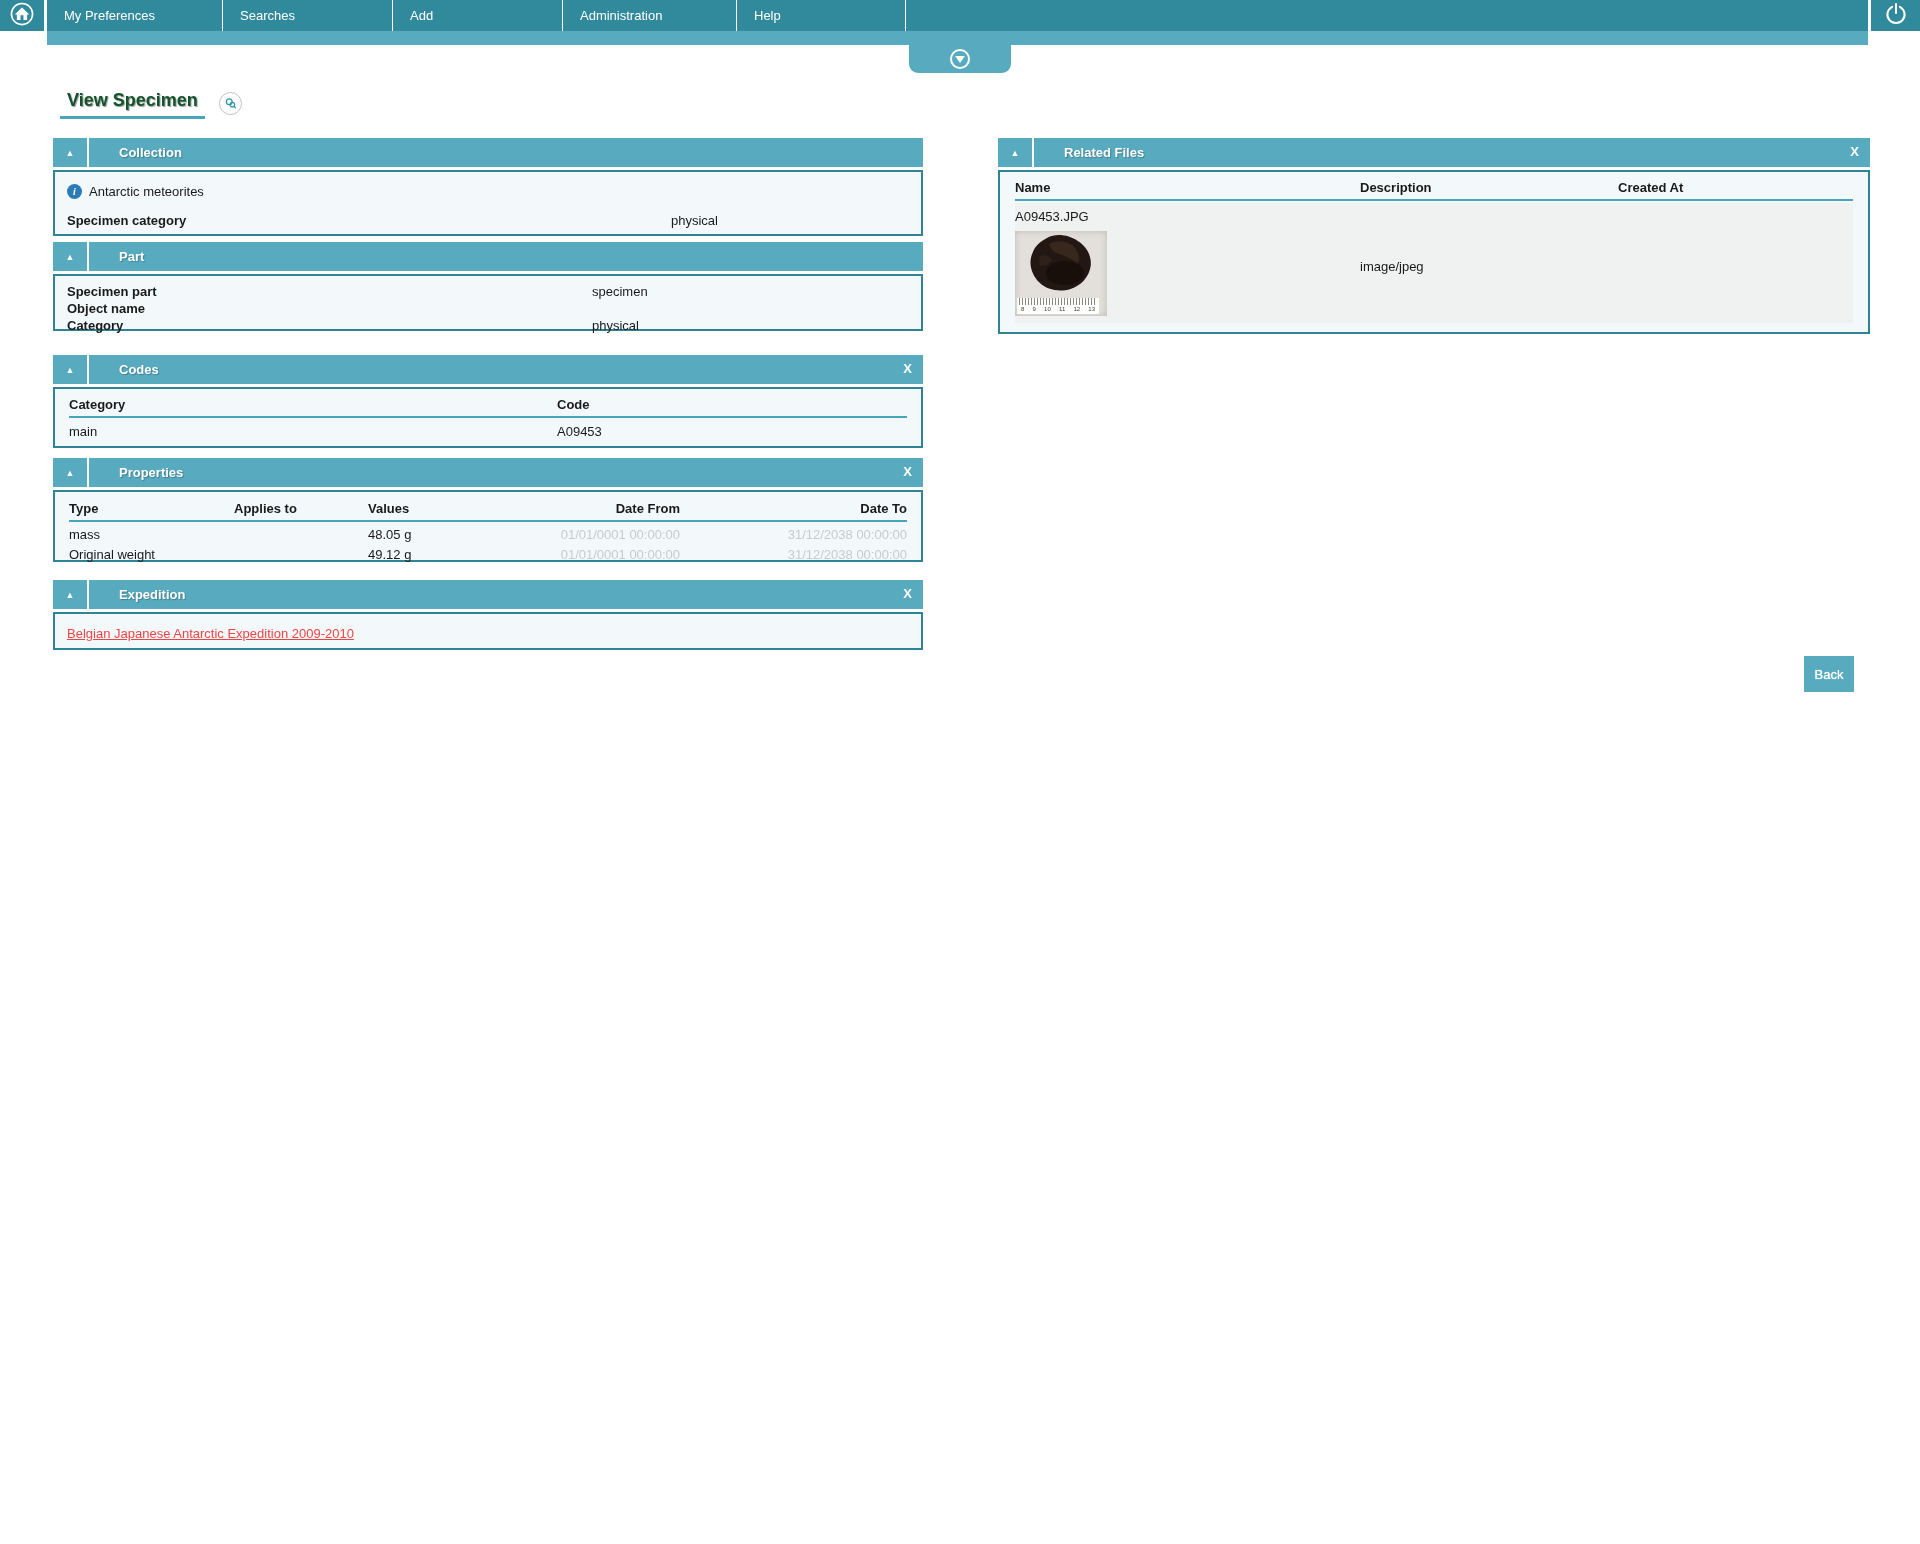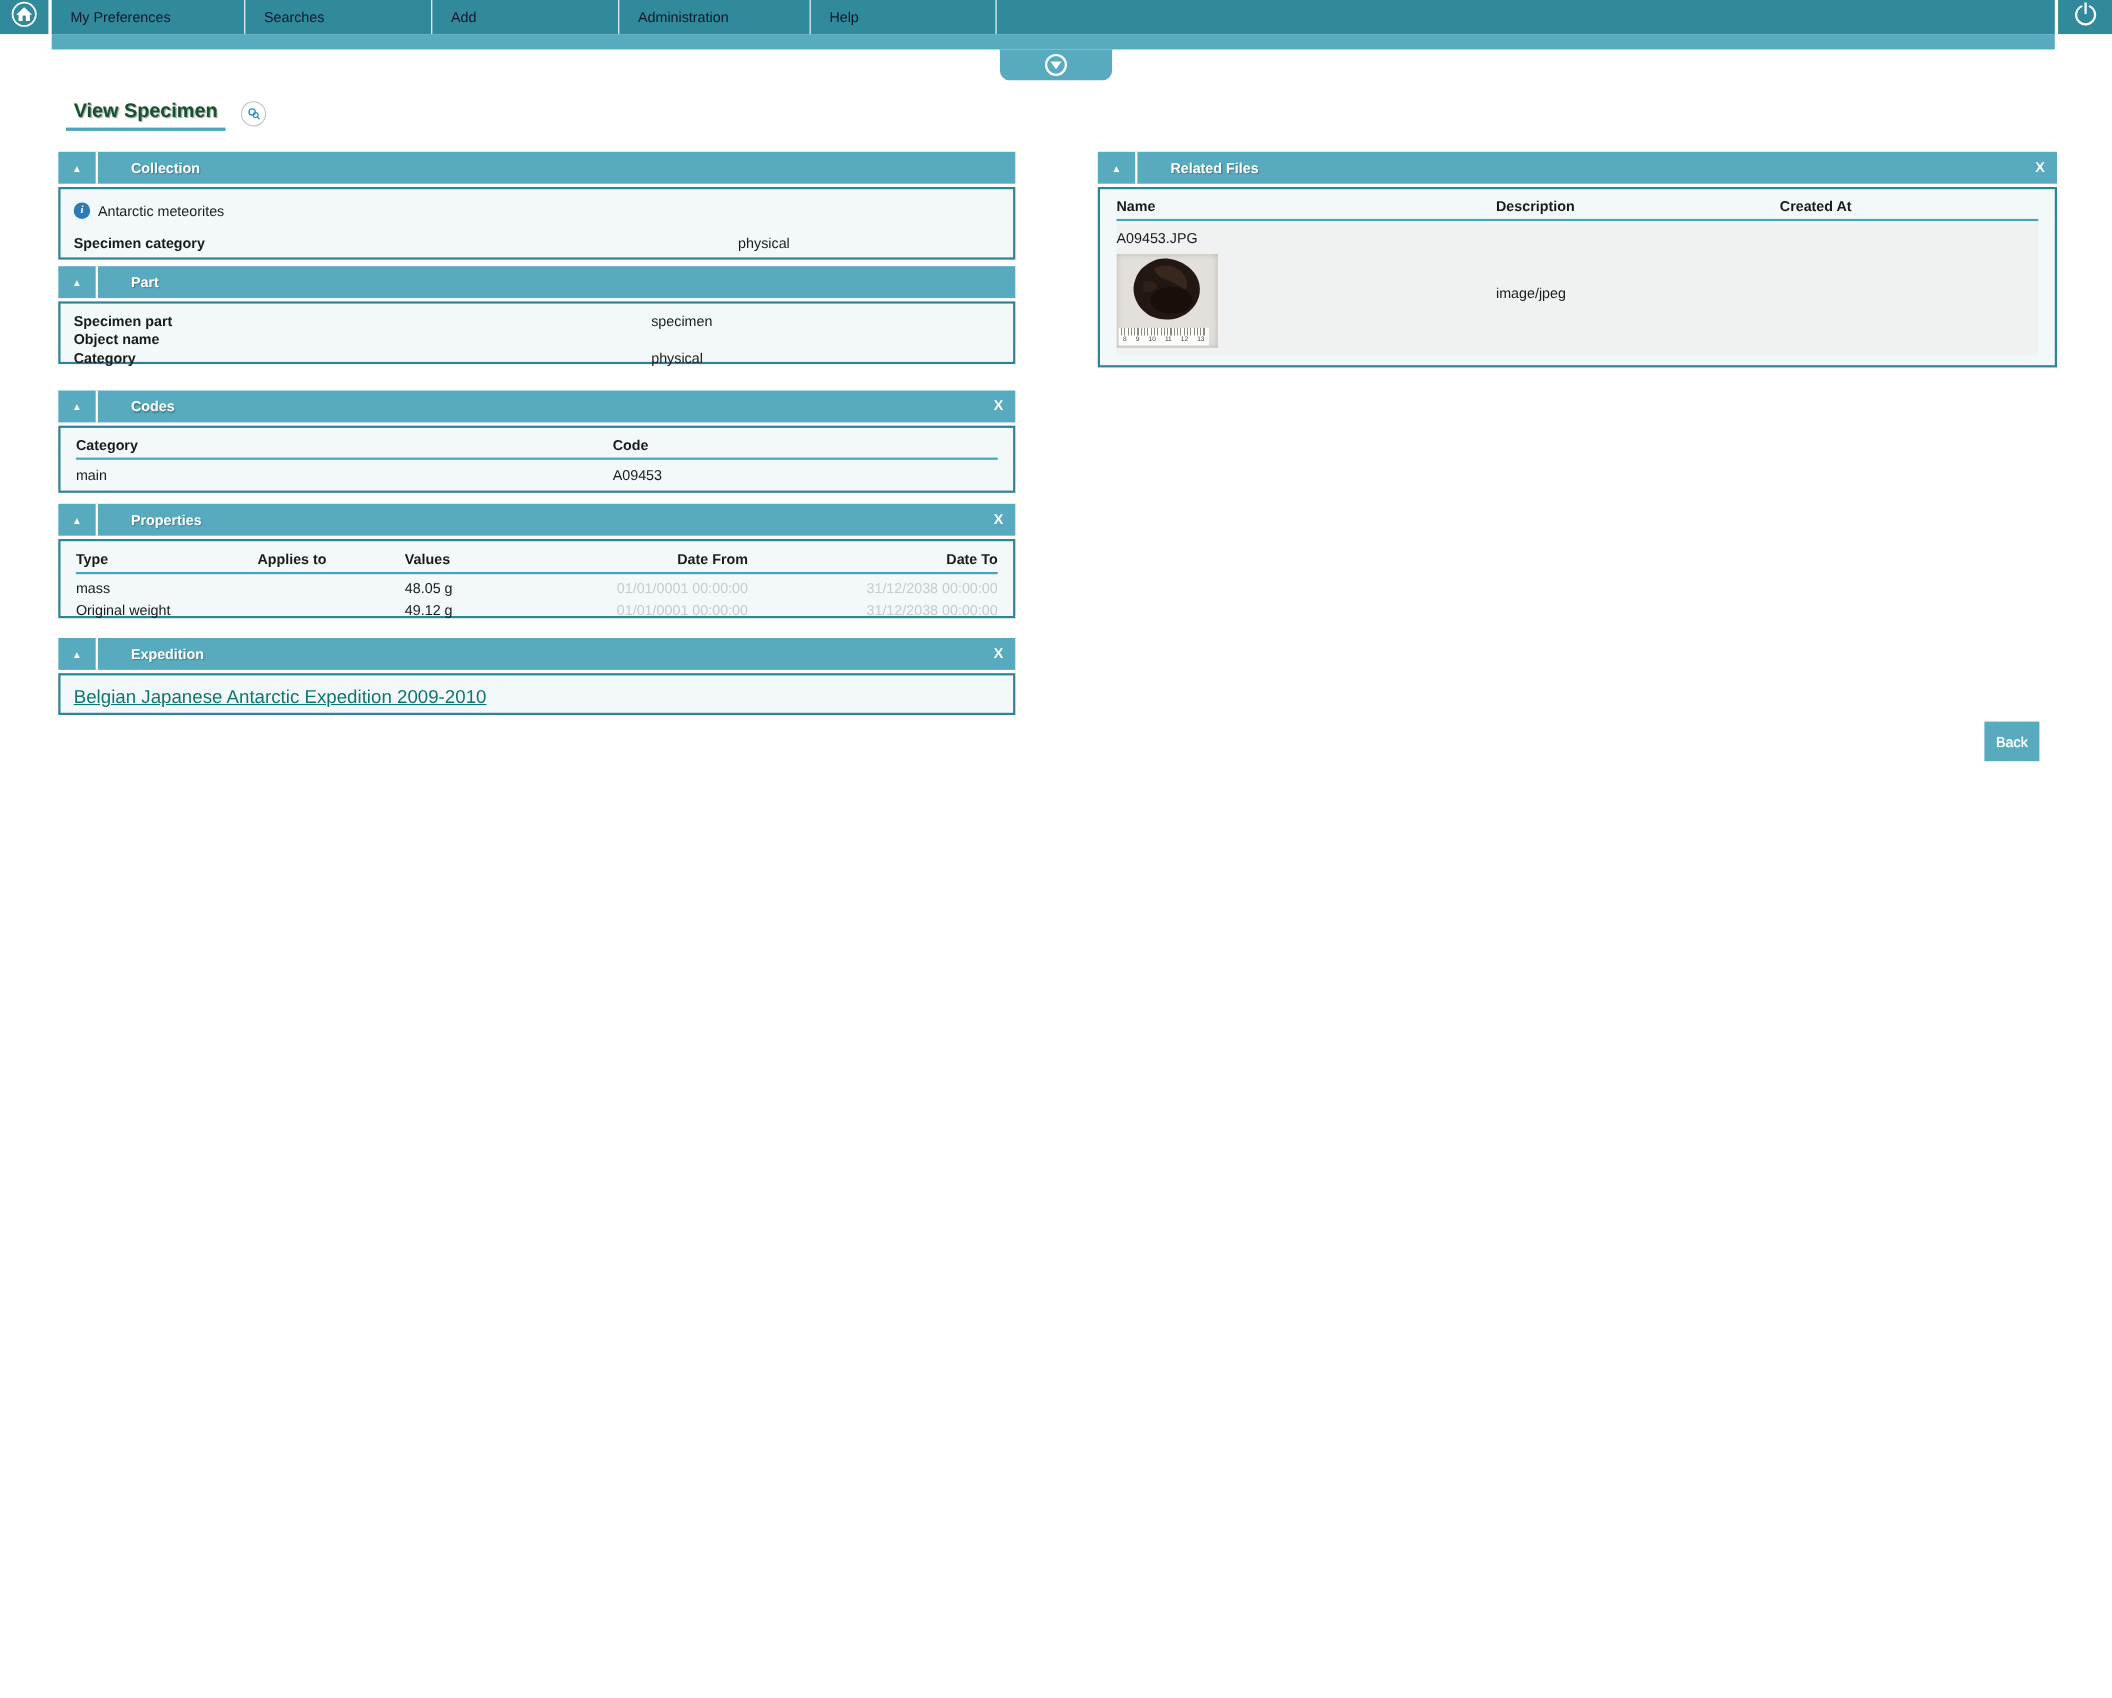--- a/index.html
+++ b/index.html
@@ -5,21 +5,21 @@
   * { margin:0; padding:0; box-sizing:border-box; }
   html,body { background:#fff; }
   body { font-family:"Liberation Sans", sans-serif; color:#1a1a1a; }
   .canvas { position:relative; width:1920px; height:1544px; background:#fff; overflow:hidden; }
 
   
   .home-btn { position:absolute; left:0; top:0; width:44px; height:31px; background:#31899C;
               display:flex; align-items:center; justify-content:center; cursor:pointer; }
   .nav-bar  { position:absolute; left:47px; top:0; width:1821px; height:31px; background:#31899C;
               display:flex; align-items:stretch; }
-  .nav-item { display:flex; align-items:center; padding-left:17px; color:#0f172a; font-size:13px;
+  .nav-item { display:flex; align-items:center; padding-left:17px; color:#ffffff; font-size:13px;
               border-right:1px solid #fff; cursor:pointer; }
   .nav-item:nth-child(1){ width:176px; }
   .nav-item:nth-child(2){ width:170px; }
   .nav-item:nth-child(3){ width:170px; }
   .nav-item:nth-child(4){ width:174px; }
   .nav-item:nth-child(5){ width:169px; }
   .power-btn { position:absolute; left:1871px; top:0; width:49px; height:31px; background:#31899C;
                display:flex; align-items:center; justify-content:center; cursor:pointer; }
   .nav-strip { position:absolute; left:47px; top:31px; width:1821px; height:14px; background:#58AABF; }
   .nav-tab   { position:absolute; left:909px; top:45px; width:102px; height:28px; background:#58AABF;
@@ -64,21 +64,21 @@
 
   .tbl-head { font-weight:bold; font-size:13px; }
   .tbl-rule { border-bottom:2px solid #49A5BB; margin-top:4px; }
   .codes-grid { display:grid; grid-template-columns:488px 1fr; font-size:13px; }
   .codes-grid.row { margin-top:6px; }
   .props-grid { display:grid; grid-template-columns:165px 134px 160px 152px 1fr; font-size:13px; }
   .props-grid.row { margin-top:5px; }
   .r-align { text-align:right; }
   .date-dim { color:#C8CBCC; }
 
-  .exp-link { font-size:17px; color:#0f766e; text-decoration:underline; cursor:pointer; }
+  .exp-link { font-size:13px; color:#ef4444; text-decoration:underline; cursor:pointer; }
 
   .rf-grid { display:grid; grid-template-columns:345px 258px 1fr; font-size:13px; }
   .rf-row { background:#F0F1F1; margin-top:2px; min-height:120px; padding-top:6px; }
   .rf-name { margin-bottom:7px; }
   .rf-type { align-self:center; }
   .thumb { width:92px; height:85px; background:#E3E0DB; position:relative; overflow:hidden; cursor:pointer;
            box-shadow:inset 0 0 6px rgba(120,110,95,.35); }
   .thumb svg { position:absolute; left:7px; top:2px; }
   .ruler { position:absolute; left:2px; right:8px; bottom:2px; height:16px; background:#fdfdfb; }
   .ruler-ticks { height:7px; margin:0 2px;

